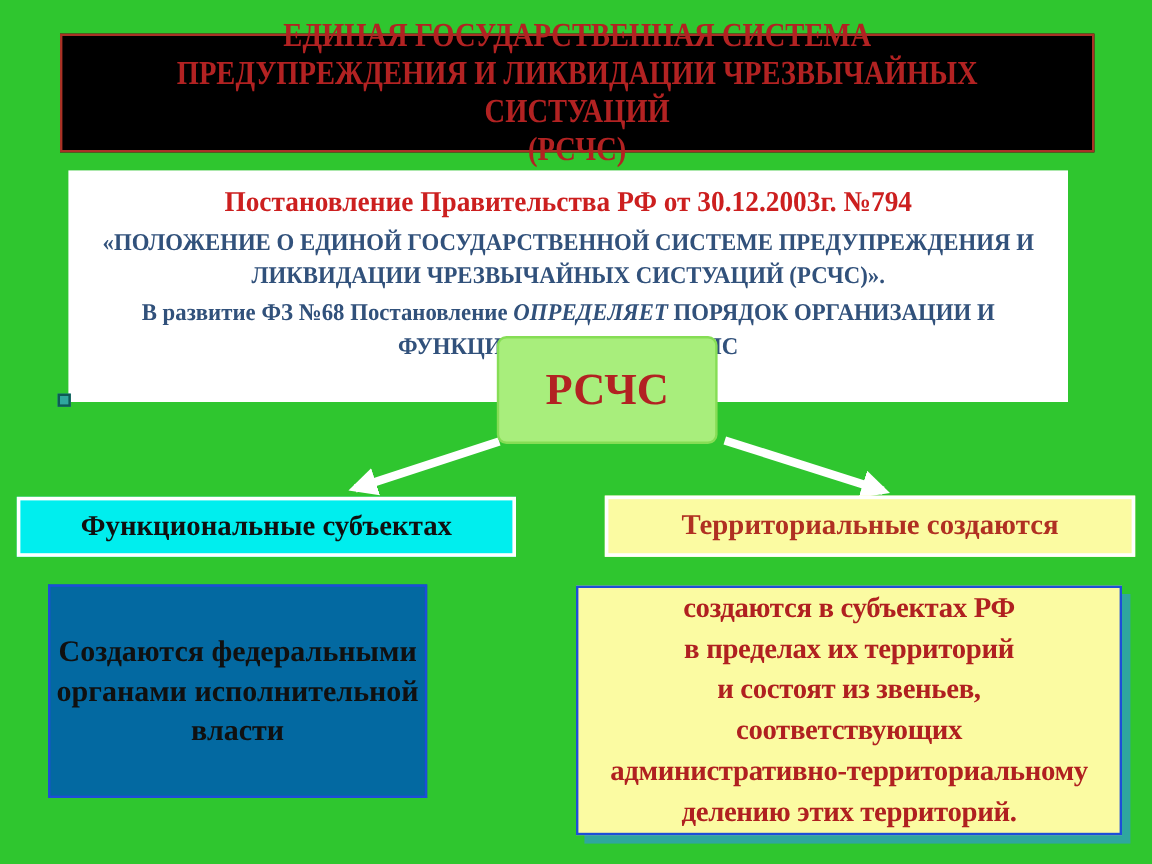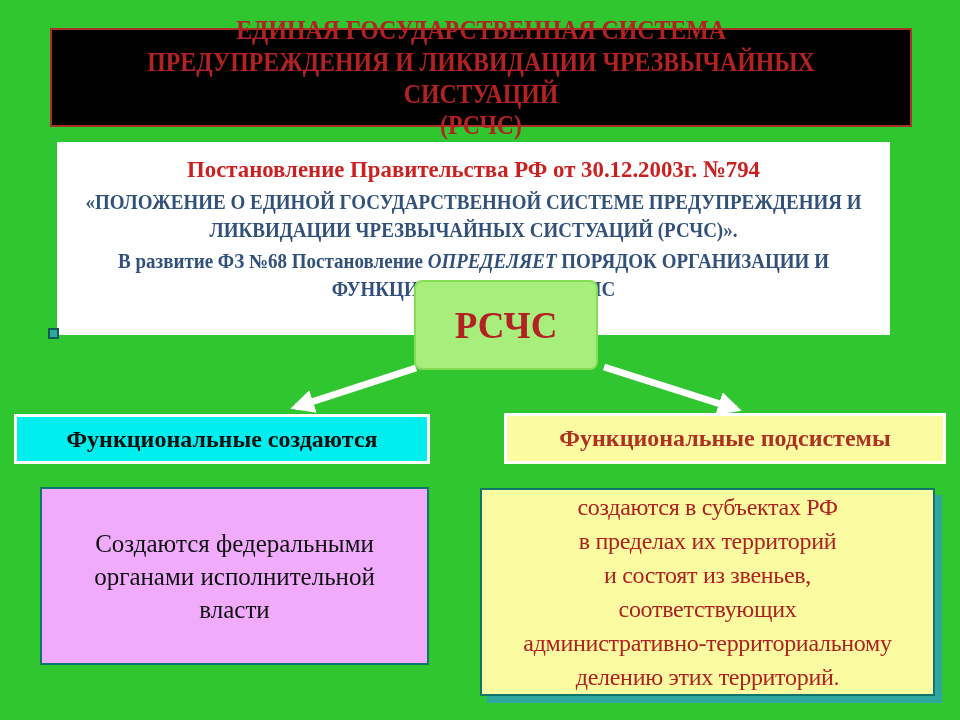--- a/index.html
+++ b/index.html
@@ -93,28 +93,28 @@
   }
   .hdr-right {
     left: 504px; top: 413px; width: 442px; height: 51px;
     background: #FBFBA2; color: #B03022;
   }
   
   .body-box {
     position: absolute;
     display: flex; align-items: center; justify-content: center;
     text-align: center; white-space: pre-line;
-    font-weight: normal;
-    border: 2px solid #0f766e;
+    font-weight: bold;
+    border: 2px solid #1d4ed8;
     box-sizing: border-box;
     z-index: 1;
   }
   .body-left {
-    left: 40px; top: 487px; width: 389px; height: 178px;
-    background: #f0abfc; color: #101010;
+    left: 40px; top: 487px; width: 316px; height: 178px;
+    background: #0369a1; color: #101010;
     font-size: 25px; line-height: 1.32;
   }
   .body-right {
     left: 480px; top: 488px; width: 455px; height: 208px;
     background: #FBFBA2; color: #B02020;
     font-size: 24px; line-height: 1.42;
     box-shadow: 7px 7px 0 #2FA79E;
     letter-spacing: -0.3px;
   }
 </style>
@@ -148,25 +148,25 @@
     </defs>
     <line x1="416" y1="368" x2="296" y2="407" stroke="#FFFFFF" stroke-width="7" marker-end="url(#ah)"></line>
     <line x1="604" y1="367" x2="736" y2="409" stroke="#FFFFFF" stroke-width="7" marker-end="url(#ah)"></line>
   </svg>
 
   <div class="node">
     <span>РСЧС</span>
   </div>
 
   <div class="hdr hdr-left">
-    <span>Функциональные создаются</span>
+    <span>Функциональные субъектах</span>
   </div>
 
   <div class="hdr hdr-right">
-    <span>Функциональные подсистемы</span>
+    <span>Территориальные создаются</span>
   </div>
 
   <div class="body-box body-left">Создаются федеральными
 органами исполнительной
 власти</div>
 
   <div class="body-box body-right">создаются в субъектах РФ
 в пределах их территорий
 и состоят из звеньев,
 соответствующих

